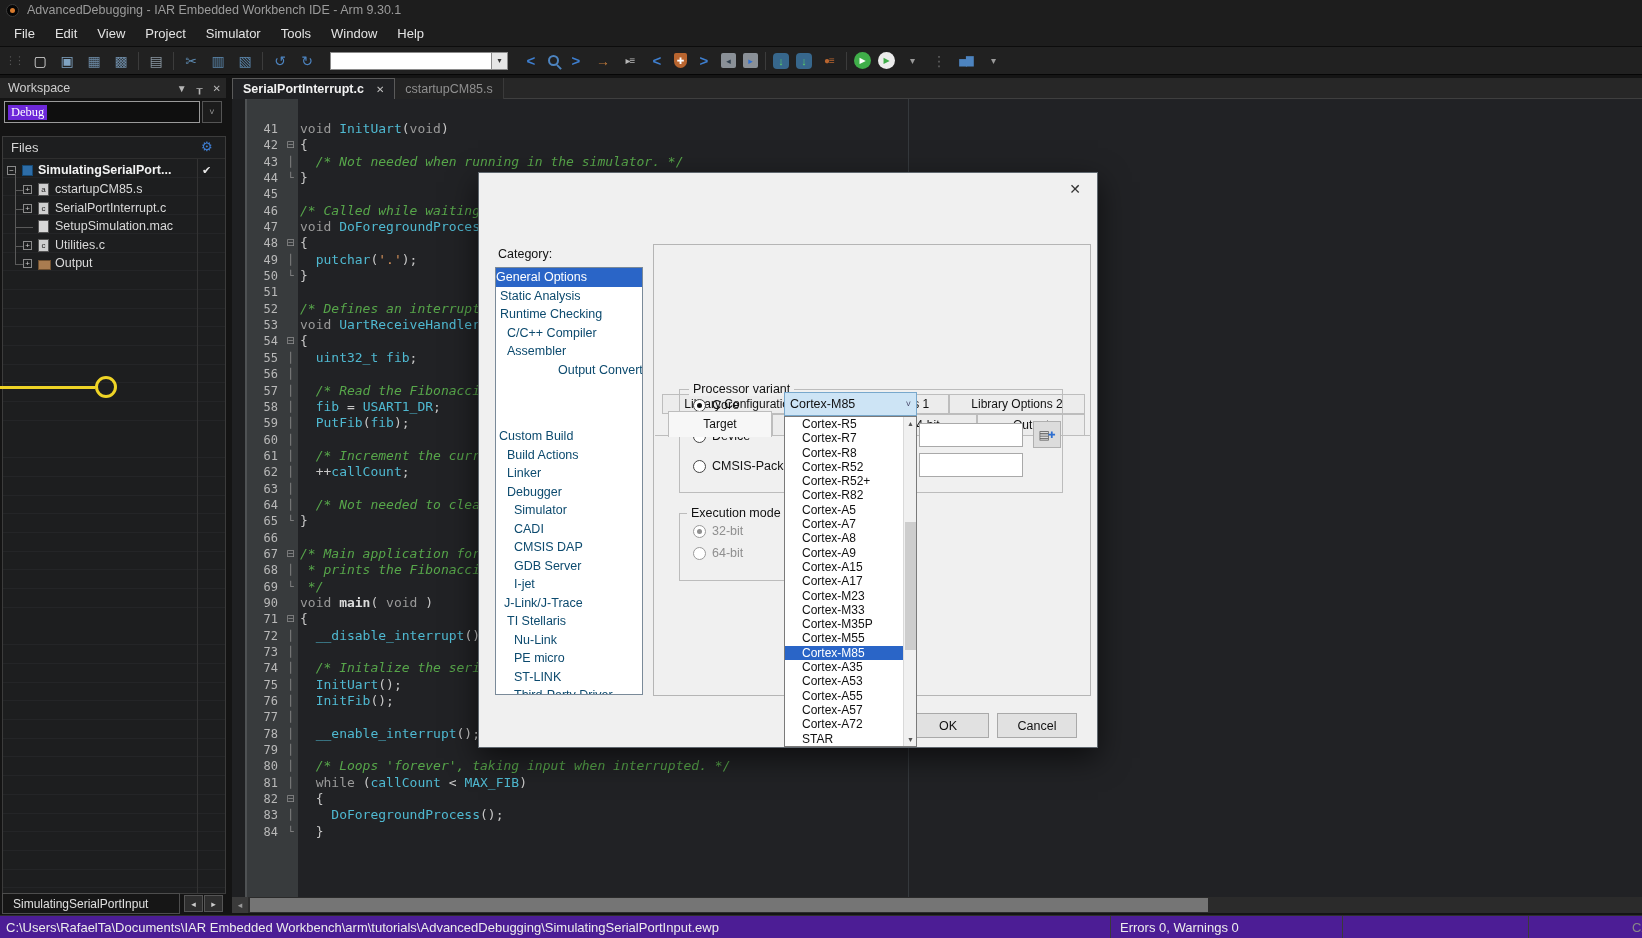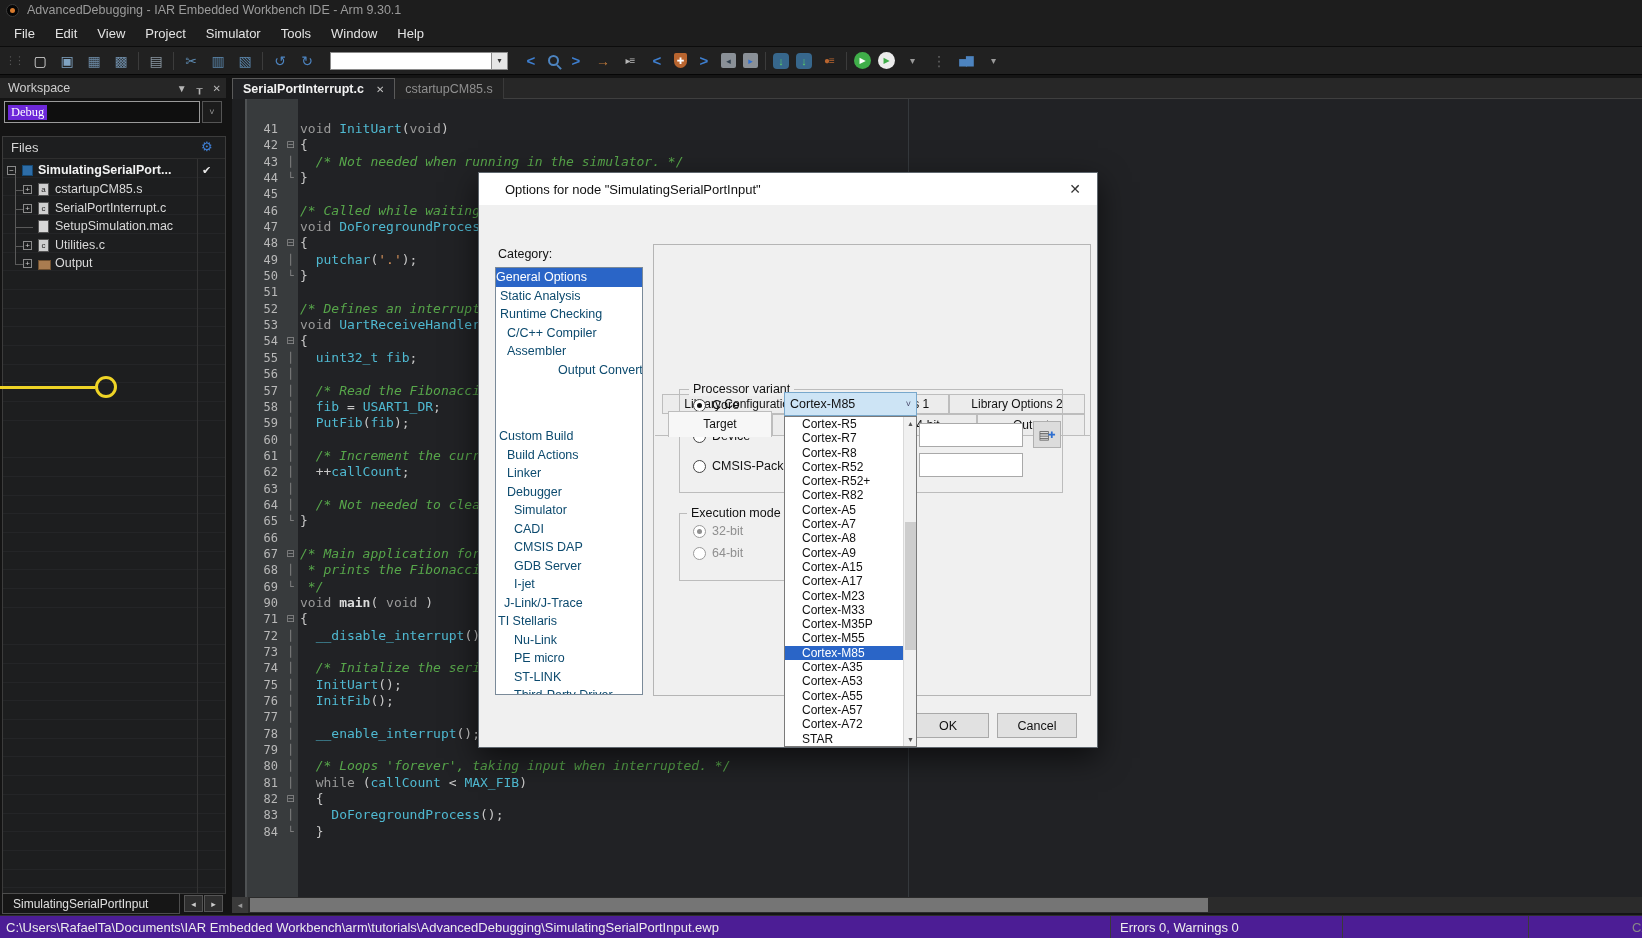--- a/index.html
+++ b/index.html
@@ -557,43 +557,40 @@
     <div class="sb-div" style="left:1342px;"></div>
     <div class="sb-div" style="left:1528px;"></div>
     <div id="status-errors">Errors 0, Warnings 0</div>
     <div id="status-right">CA</div>
   </div>
 
   <div id="anno-line"></div>
   <div id="anno-circle"></div>
 
   <div id="dialog">
-    <div id="dlg-title">
-      <span>Options for node "SimulatingSerialPortInput"</span>
-    </div>
     <div id="dlg-close">✕</div>
     <div id="dlg-cat-label">Category:</div>
     <div id="cat-list">
         <div class="cat-item sel" style="">General Options</div>
         <div class="cat-item" style="padding-left: 4px;">Static Analysis</div>
         <div class="cat-item" style="padding-left: 4px;">Runtime Checking</div>
         <div class="cat-item" style="padding-left: 11px;">C/C++ Compiler</div>
         <div class="cat-item" style="padding-left: 11px;">Assembler</div>
         <div class="cat-item" style="padding-left: 28px; margin-left: 34px;">Output Converter</div>
         <div class="cat-item" style="padding-left: 3px; margin-top: 48px;">Custom Build</div>
         <div class="cat-item" style="padding-left: 11px;">Build Actions</div>
         <div class="cat-item" style="padding-left: 11px;">Linker</div>
         <div class="cat-item" style="padding-left: 11px;">Debugger</div>
         <div class="cat-item" style="padding-left: 18px;">Simulator</div>
         <div class="cat-item" style="padding-left: 18px;">CADI</div>
         <div class="cat-item" style="padding-left: 18px;">CMSIS DAP</div>
         <div class="cat-item" style="padding-left: 18px;">GDB Server</div>
         <div class="cat-item" style="padding-left: 18px;">I-jet</div>
         <div class="cat-item" style="padding-left: 8px;">J-Link/J-Trace</div>
-        <div class="cat-item" style="padding-left: 2px;">TI Stellaris</div>
+        <div class="cat-item" style="padding-left: 11px;">TI Stellaris</div>
         <div class="cat-item" style="padding-left: 18px;">Nu-Link</div>
         <div class="cat-item" style="padding-left: 18px;">PE micro</div>
         <div class="cat-item" style="padding-left: 18px;">ST-LINK</div>
         <div class="cat-item" style="padding-left: 18px;">Third-Party Driver</div>
         <div class="cat-item" style="padding-left: 18px;">TI MSP-FET</div>
         <div class="cat-item" style="padding-left: 18px;">TI XDS</div>
       </div>
 
     <div id="tabbox">
       <div class="dtab r1" style="left:8px;  width:156px;"><span>Library Configuration</span></div>

